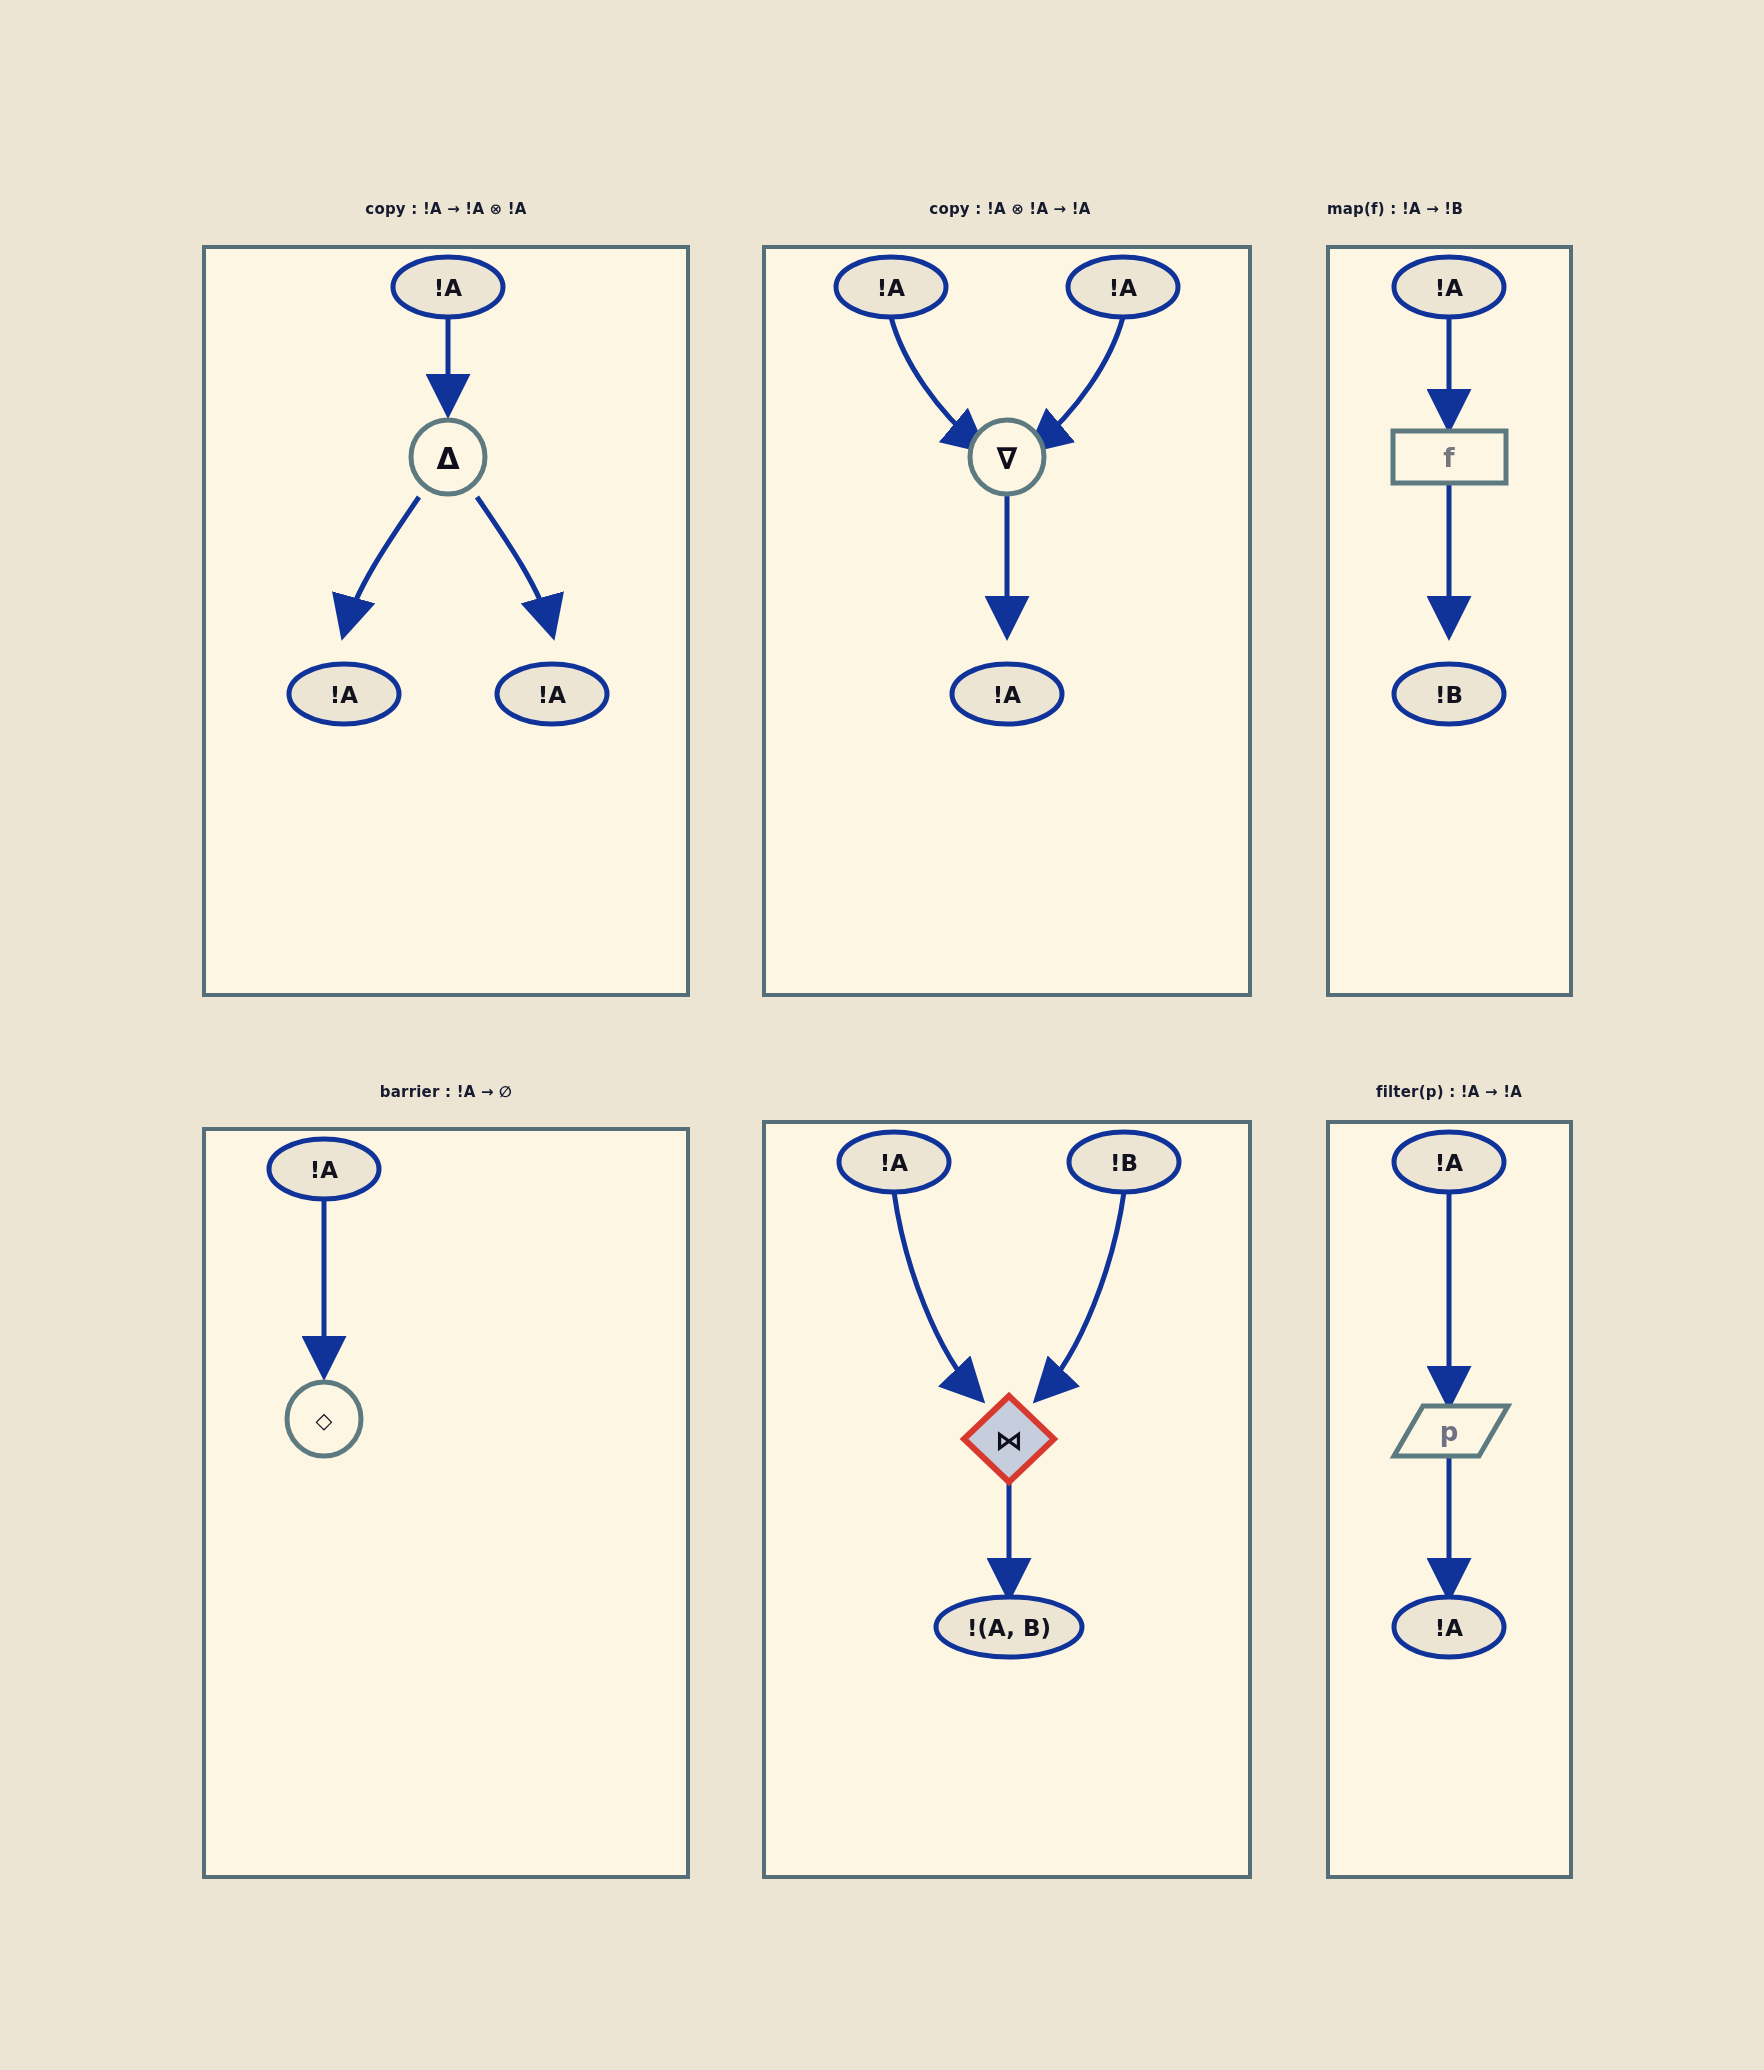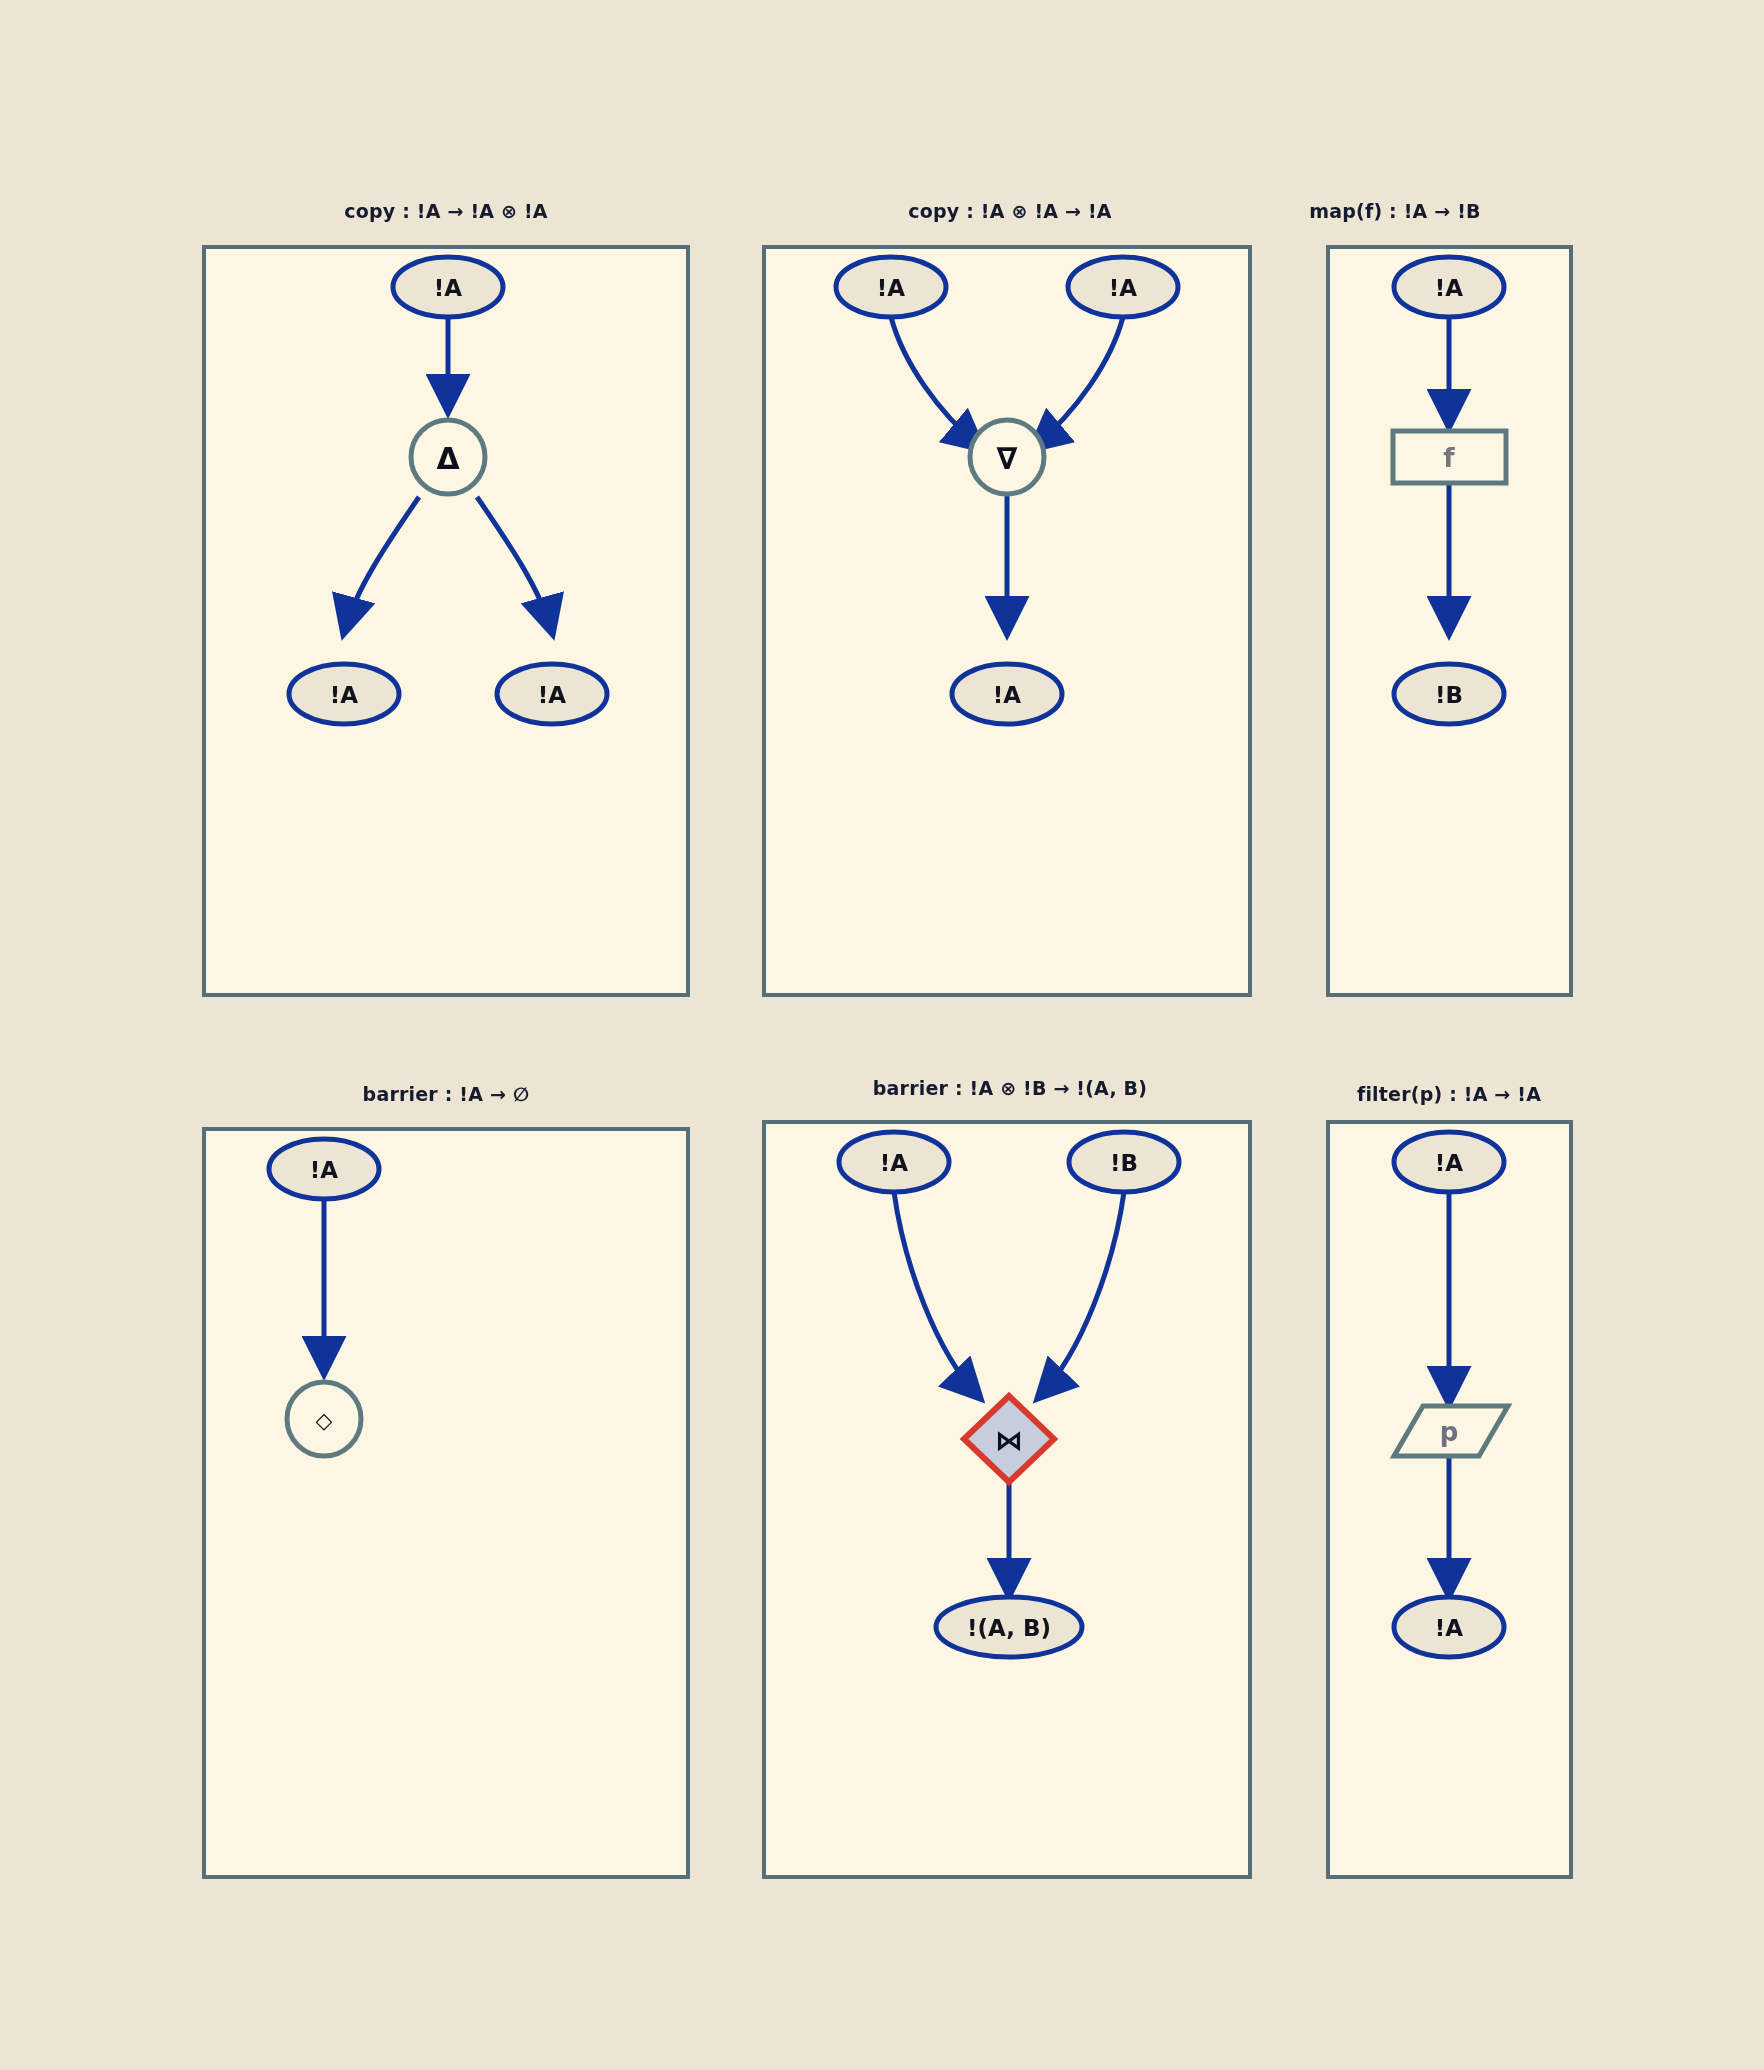--- a/index.html
+++ b/index.html
@@ -23,21 +23,21 @@
     position: absolute;
     box-sizing: border-box;
     background: #fdf6e3;
     border: 4px solid #556e78;
   }
   .panel-title {
     position: absolute;
     text-align: center;
     font-family: "DejaVu Sans", sans-serif;
     font-weight: bold;
-    font-size: 19px;
+    font-size: 15px;
     color: #151a2e;
     letter-spacing: 0.2px;
     white-space: nowrap;
     transform: translateX(-50%);
   }
   .panel-svg {
     position: absolute;
     left: 0;
     top: 0;
     overflow: visible;
@@ -201,21 +201,20 @@
         <ellipse class="ellipse-node" cx="118" cy="38" rx="55" ry="30"></ellipse>
         <text class="ellipse-label" x="118" y="39">!A</text>
       </g>
       <g>
         <circle class="op-circle" cx="118" cy="288" r="37"></circle>
         <text class="op-circle-label small" x="118" y="289">◇</text>
       </g>
     </svg>
   </div>
 
-  <div class="panel-title" style="left:1010px; top:1077px; width:640px;">barrier : !A ⊗ !B → !(A, B)</div>
   <div class="panel" style="left:762px; top:1120px; width:490px; height:759px;">
     <svg class="panel-svg" width="490" height="759" viewBox="0 0 490 759">
       <defs>
         <marker id="ah-barrier" markerWidth="9" markerHeight="9" refX="7.2" refY="4.5" orient="auto">
           <path d="M0,0 L9,4.5 L0,9 z" fill="#10339a"></path>
         </marker>
       </defs>
       <path class="edge" marker-end="url(#ah-barrier)" d="M 128 68 C 138 140, 170 228, 213 273"></path>
       <path class="edge" marker-end="url(#ah-barrier)" d="M 358 68 C 348 140, 316 228, 273 273"></path>
       <path class="edge" marker-end="url(#ah-barrier)" d="M 243 358 L 243 470"></path>

